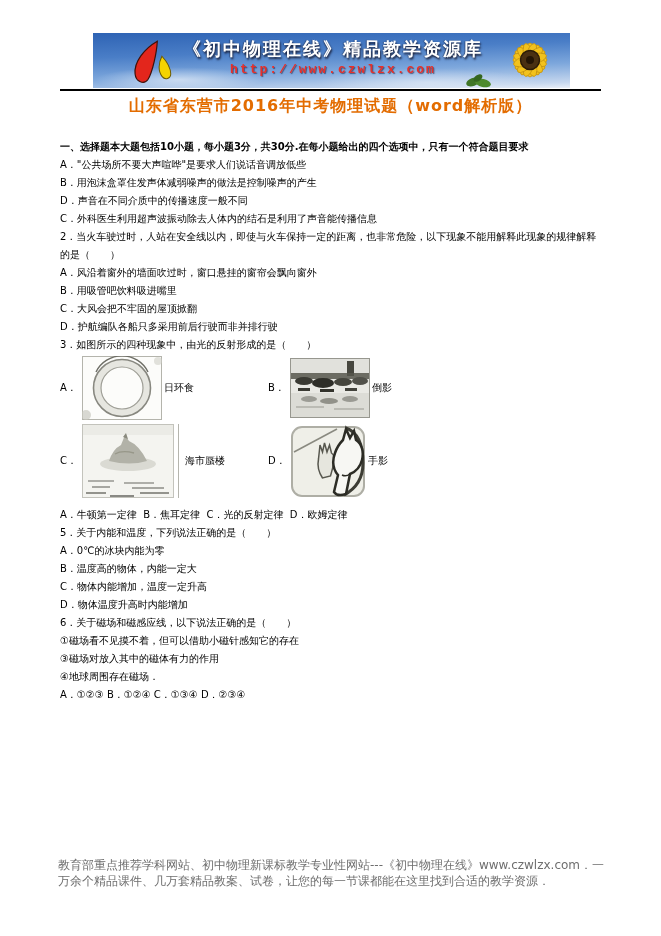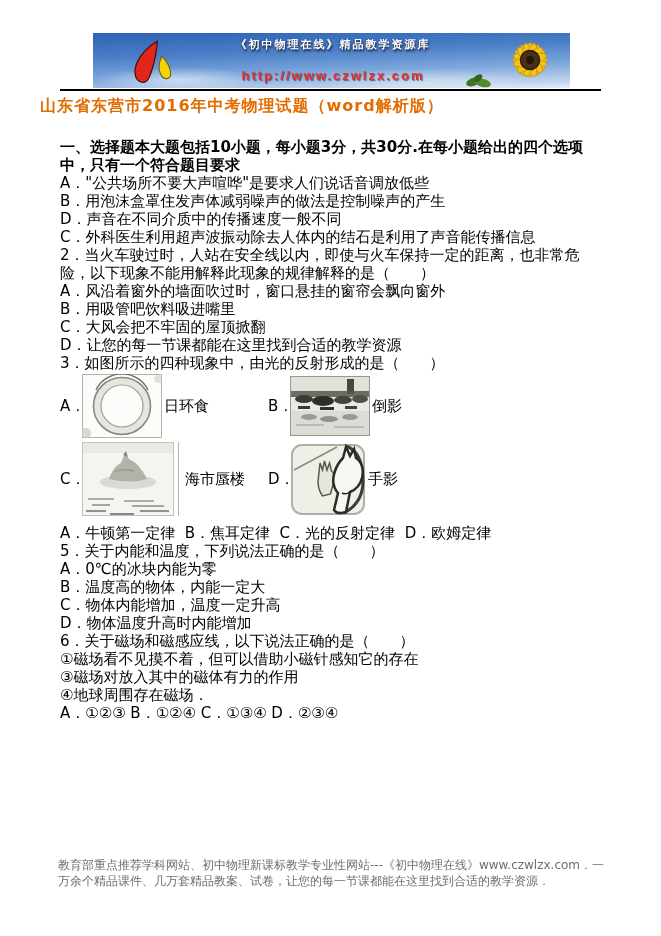--- a/index.html
+++ b/index.html
@@ -11,41 +11,41 @@
   #banner{
     position:absolute;left:93px;top:33px;width:477px;height:55px;overflow:hidden;
     background:
       radial-gradient(ellipse 120px 18px at 18% 85%, rgba(255,255,255,.55), rgba(255,255,255,0) 70%),
       radial-gradient(ellipse 160px 20px at 70% 90%, rgba(255,255,255,.4), rgba(255,255,255,0) 70%),
       linear-gradient(178deg,#2e63b4 0%,#4a7ec7 35%,#7da7dc 65%,#c6d7ee 92%,#e8eef7 100%);
   }
   .banner-logo{position:absolute;left:38px;top:3px;}
   .banner-text{position:absolute;left:70px;top:4px;width:340px;text-align:center;}
   .site-title{
-    font-weight:bold;font-size:11px;letter-spacing:2px;color:#ffffff;
+    font-weight:bold;font-size:18px;letter-spacing:2px;color:#ffffff;
     text-shadow:1px 2px 2px rgba(20,20,40,.85), -1px 0 1px rgba(20,20,40,.4);
     white-space:nowrap;
   }
   .site-url{
-    font-family:Liberation Sans, sans-serif;font-weight:bold;font-size:13px;
+    font-family:Liberation Mono, monospace;font-weight:bold;font-size:13px;
     letter-spacing:2px;color:#e8302a;text-shadow:1px 1px 1px rgba(30,30,60,.6);
-    margin-top:16px;white-space:nowrap;
+    margin-top:1px;white-space:nowrap;
   }
   .banner-sunflower{position:absolute;right:2px;bottom:-6px;}
   .banner-foliage{position:absolute;right:78px;bottom:-4px;}
   
   #topline{position:absolute;left:60px;top:89px;width:541px;height:2px;background:#000;}
   #doc-title{
-    position:absolute;left:40px;top:96px;width:581px;
+    position:absolute;left:40px;top:96px;width:581px;text-align:center;
     font-size:16px;font-weight:bold;color:#e36c00;letter-spacing:1px;
   }
   
   #content{
     position:absolute;left:60px;top:138px;width:543px;
-    font-size:15px;line-height:18px;
+    font-size:10px;line-height:18px;
   }
   .ln{white-space:pre-wrap;}
   .bold{font-weight:bold;}
   .fig-row{display:flex;align-items:center;}
   .fig-row1{height:68px;}
   .fig-row2{height:78px;margin-bottom:6px;}
   .fig-cell{display:flex;align-items:center;}
   .fig-cell.left{width:208px;}
   .fig-letter{display:inline-block;width:22px;flex:0 0 auto;}
   .fig-caption{margin-left:2px;flex:0 0 auto;}
@@ -113,21 +113,21 @@
 
   <div class="ln">A．"公共场所不要大声喧哗"是要求人们说话音调放低些</div>
   <div class="ln">B．用泡沫盒罩住发声体减弱噪声的做法是控制噪声的产生</div>
   <div class="ln">D．声音在不同介质中的传播速度一般不同</div>
   <div class="ln">C．外科医生利用超声波振动除去人体内的结石是利用了声音能传播信息</div>
 
   <div class="ln">2．当火车驶过时，人站在安全线以内，即使与火车保持一定的距离，也非常危险，以下现象不能用解释此现象的规律解释的是（　　）</div>
   <div class="ln">A．风沿着窗外的墙面吹过时，窗口悬挂的窗帘会飘向窗外</div>
   <div class="ln">B．用吸管吧饮料吸进嘴里</div>
   <div class="ln">C．大风会把不牢固的屋顶掀翻</div>
-  <div class="ln">D．让您的每一节课都能在这里找到合适的教学资源</div>
+  <div class="ln">D．护航编队各船只多采用前后行驶而非并排行驶</div>
 
   <div class="ln">3．如图所示的四种现象中，由光的反射形成的是（　　）</div>
 
   <div class="fig-row fig-row1">
     <div class="fig-cell left">
       <span class="fig-letter">A．</span>
       <svg class="fig-img" width="80" height="64" viewBox="0 0 80 64">
         <rect x="0.5" y="0.5" width="79" height="63" fill="#fcfcfa" stroke="#b4b4ac"></rect>
         <circle cx="4" cy="59" r="5" fill="#c9c9c1" opacity="0.7"></circle>
         <circle cx="76" cy="5" r="4" fill="#cfcfc7" opacity="0.6"></circle>

